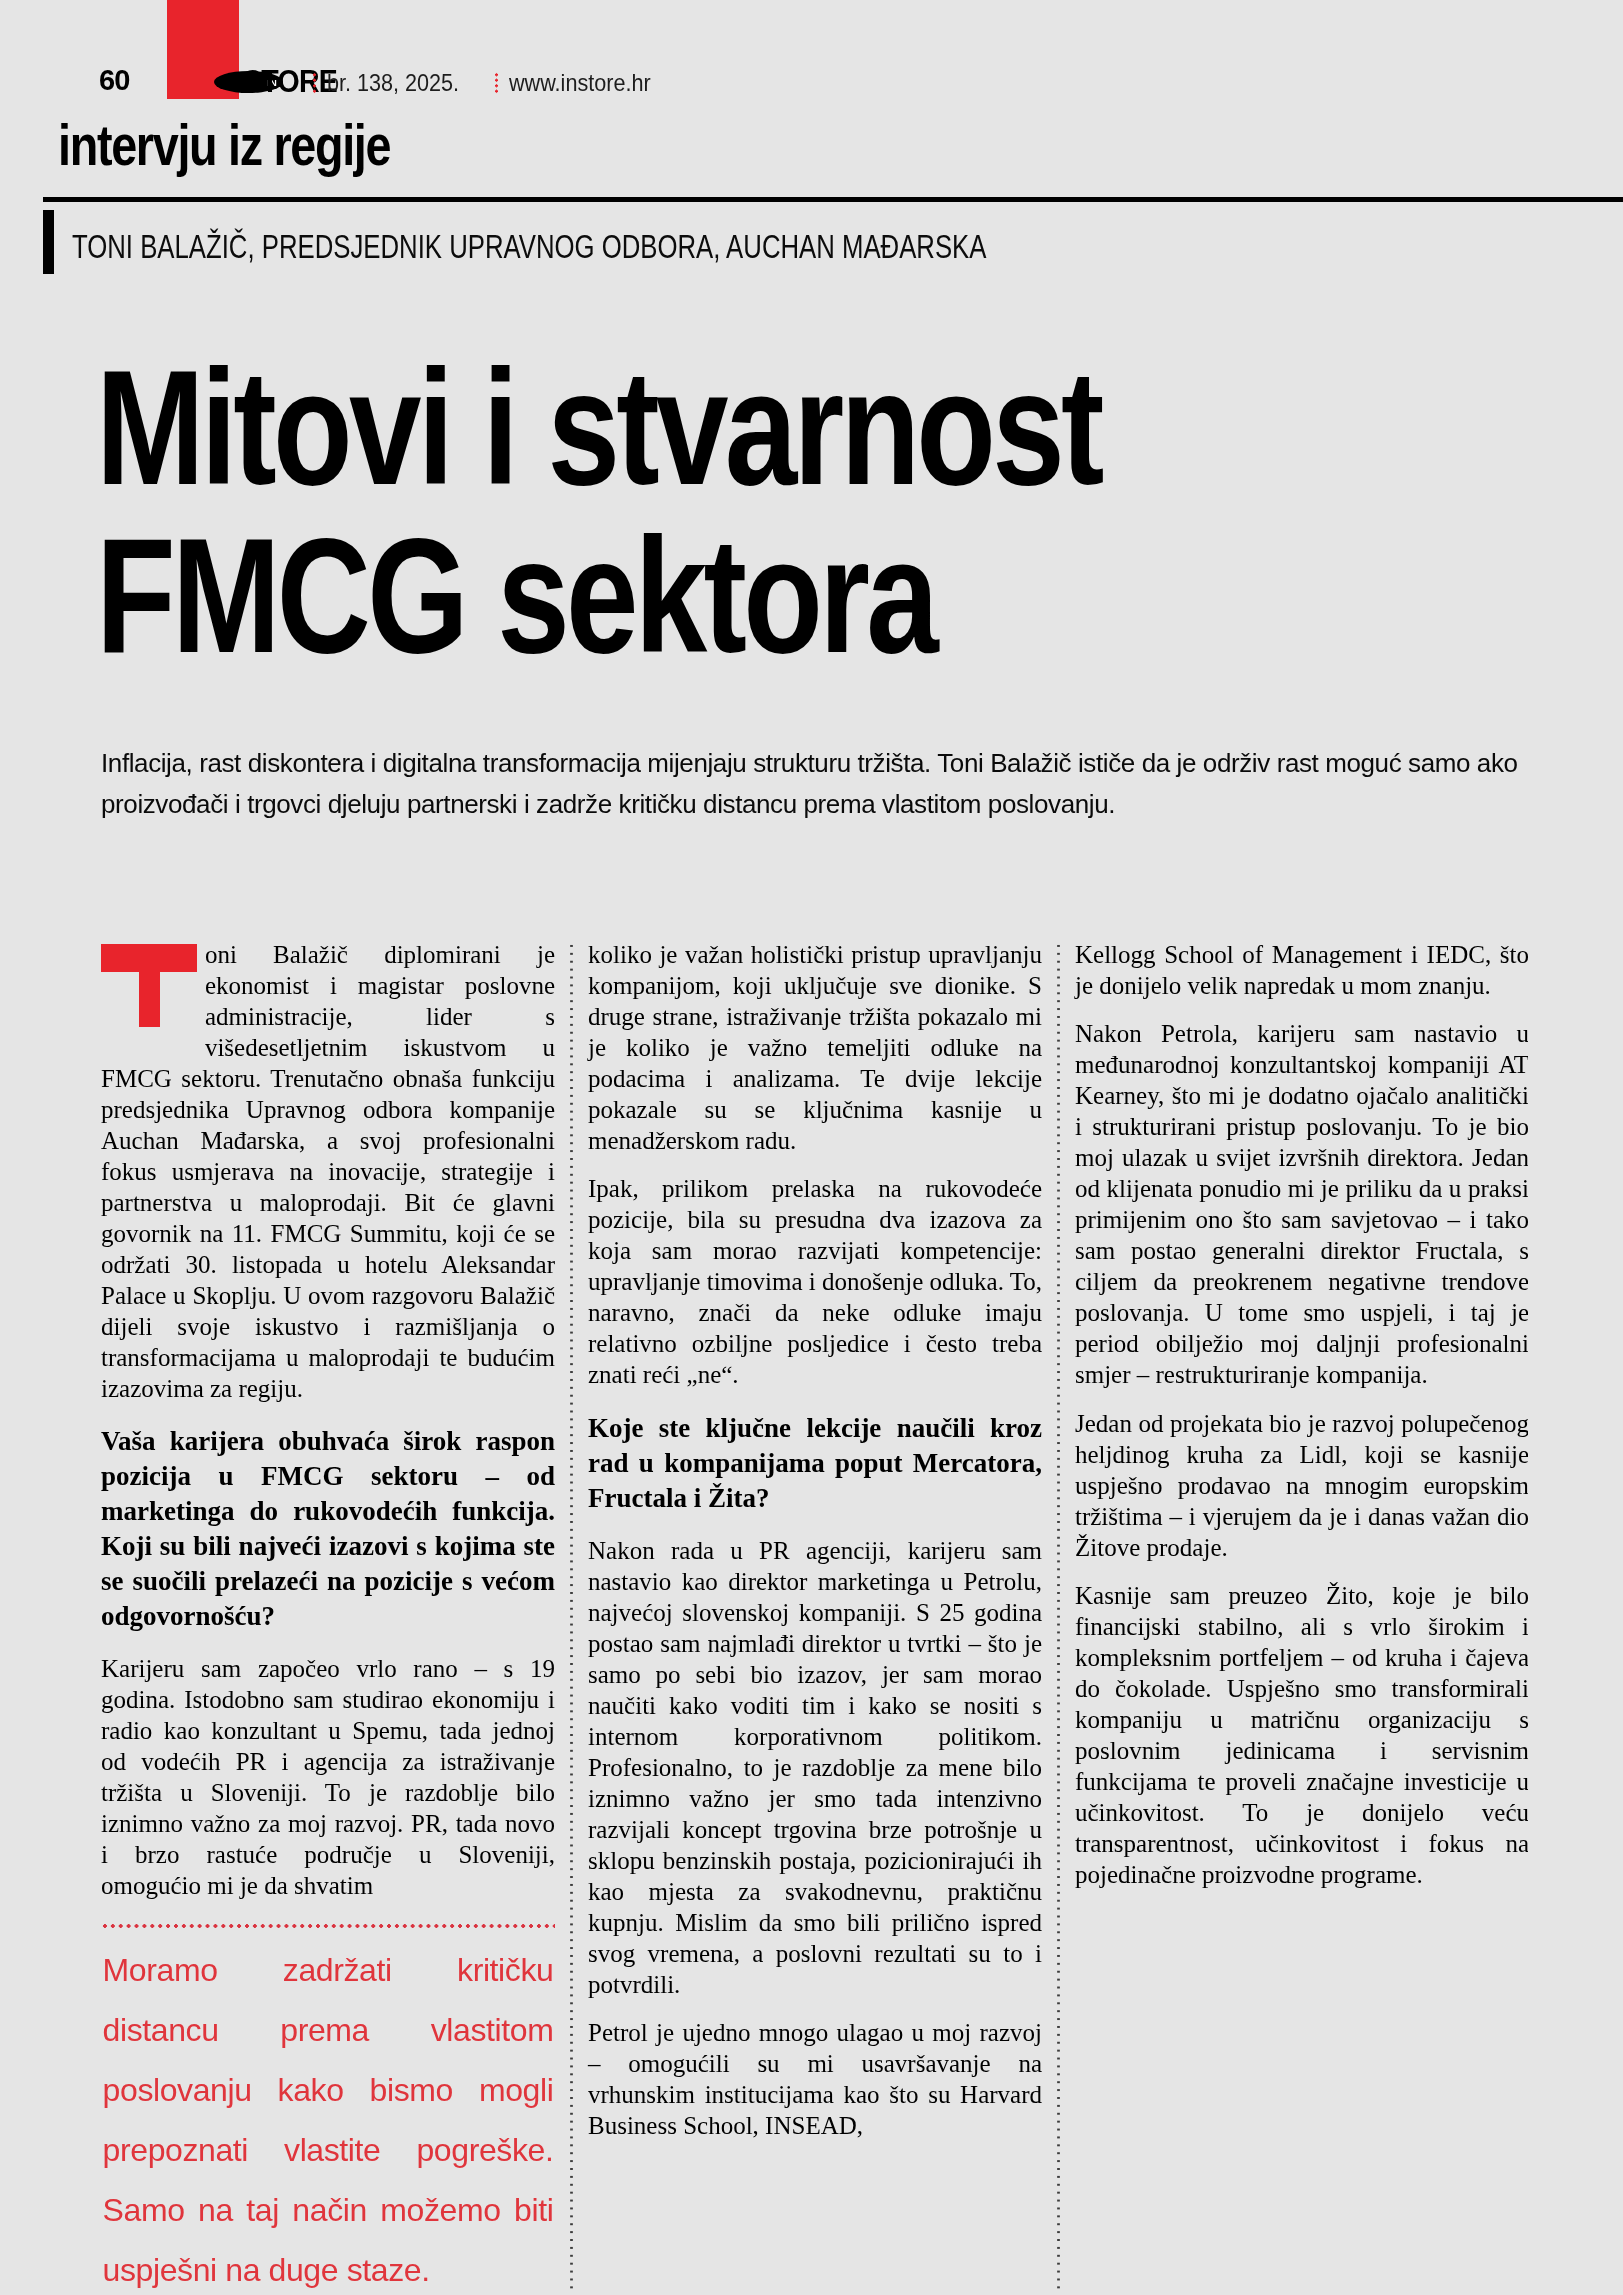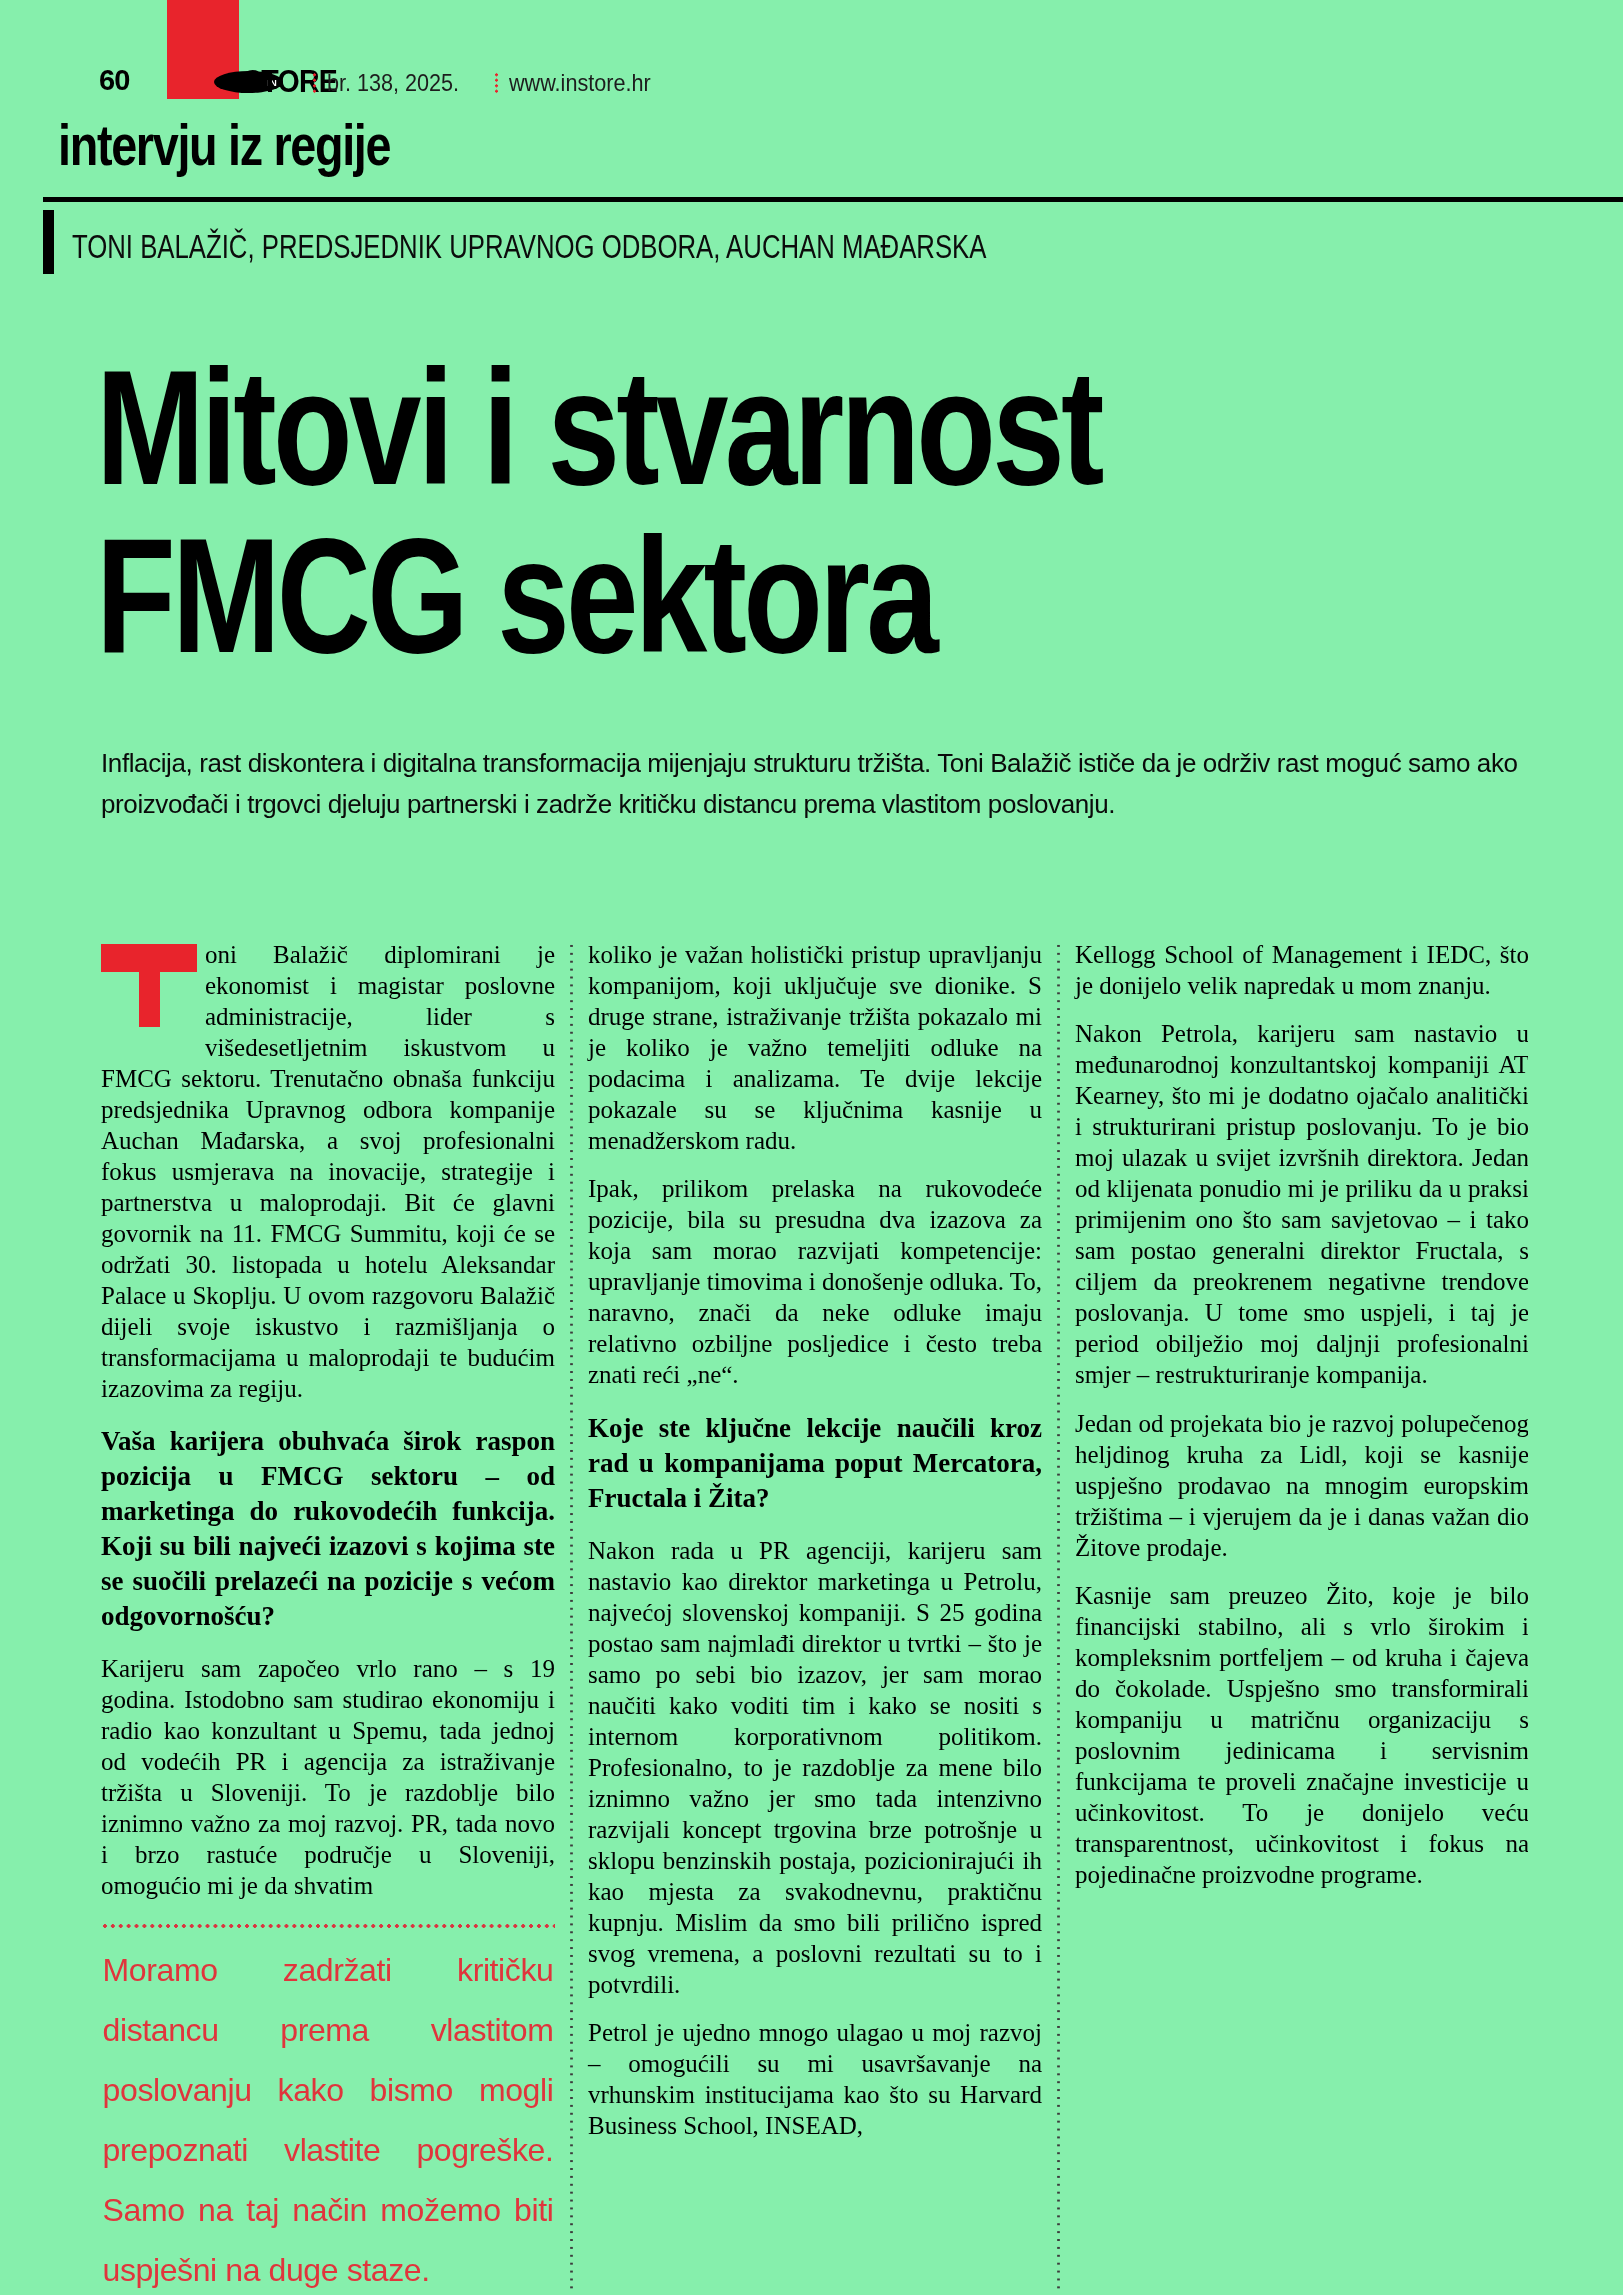--- a/index.html
+++ b/index.html
@@ -1,16 +1,16 @@
 <!DOCTYPE html>
 <html lang="hr" style="font-size:12.6px"><head>
 <meta charset="utf-8">
 <style>
   html,body{margin:0;padding:0;background:#ffffff;}
-  .page{position:relative;width:1623px;height:2295px;background:#86efac;overflow:hidden;
+  .page{position:relative;width:1623px;height:2295px;background:#e5e5e5;overflow:hidden;
         font-family:"Liberation Serif",serif;color:#000;}
   
   .pagenum{position:absolute;left:99px;top:64px;font-family:"Liberation Sans",sans-serif;
            font-weight:700;font-size:29px;letter-spacing:-0.8px;}
   .red-block{position:absolute;left:167px;top:0;width:72px;height:99px;background:#e8242c;}
   .in-circle{position:absolute;left:214px;top:71px;width:22px;height:22px;border-radius:50%;
              background:#000;color:#fff;display:flex;align-items:center;justify-content:center;
              font-family:"Liberation Sans",sans-serif;font-weight:700;font-size:9.4px;padding-left:47px;}
   .store{position:absolute;left:243px;top:64px;font-family:"Liberation Sans",sans-serif;
          font-weight:900;font-size:31px;letter-spacing:-0.8px;transform:scaleX(.92);transform-origin:left;}

